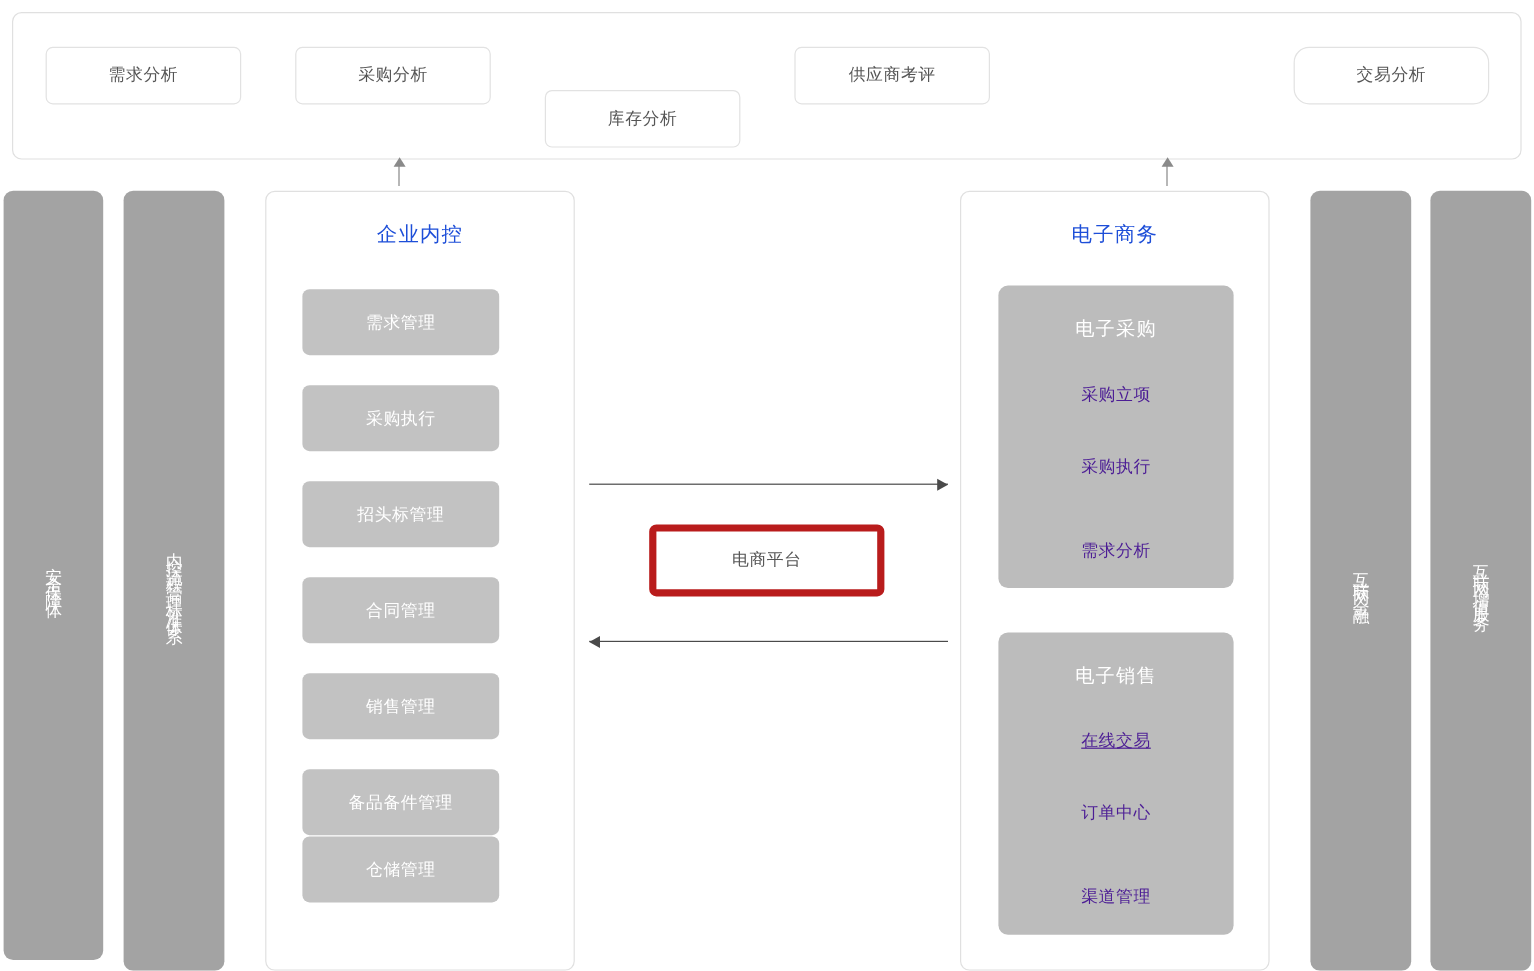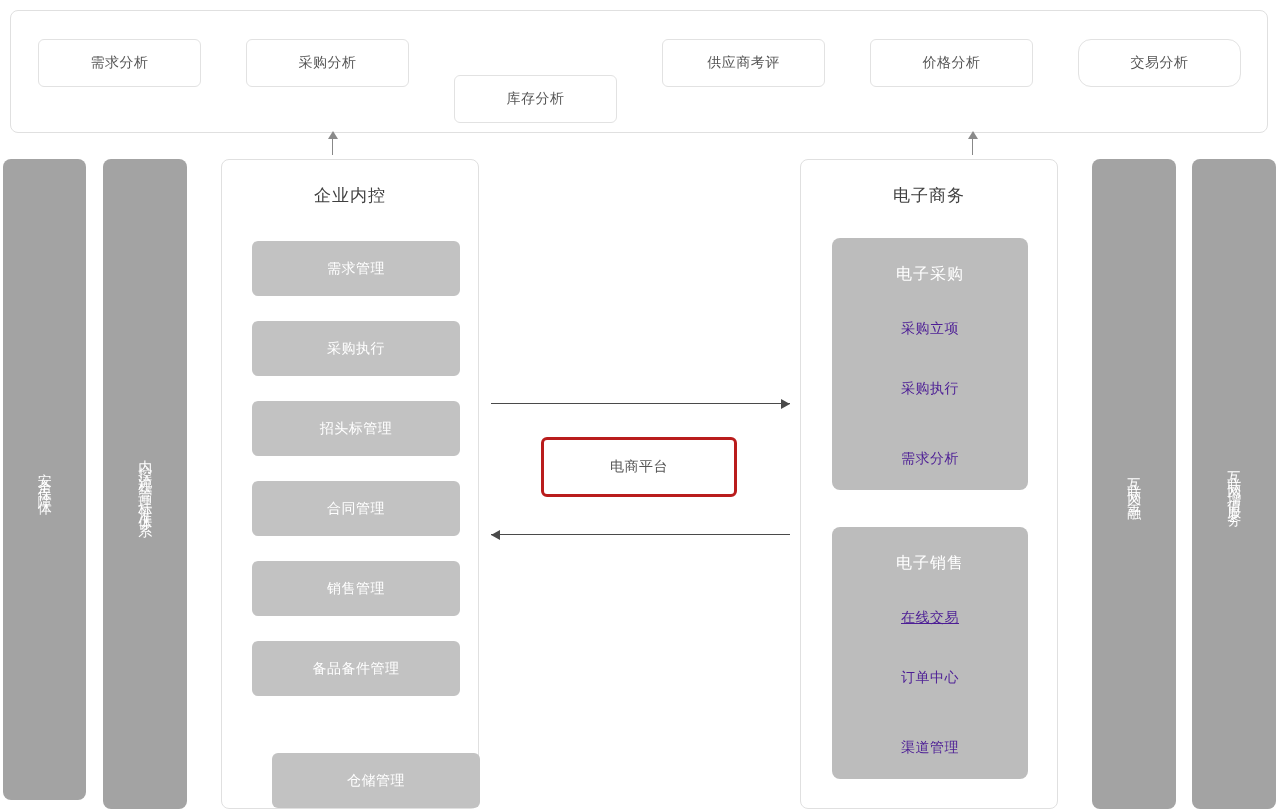--- a/index.html
+++ b/index.html
@@ -64,28 +64,28 @@
   
   .panel {
     position: absolute;
     background: #ffffff;
     border: 1px solid #e0e0e0;
     border-radius: 8px;
   }
   .panel-title {
     position: absolute; left: 0; top: 24px; width: 100%;
     text-align: center;
-    font-size: 17px; color: #404040;
+    font-size: 17px; color: #1d4ed8;
     letter-spacing: 1px;
   }
 
   
   .chip {
     position: absolute; left: 30px;
-    width: 208px; height: 55px;
+    width: 164px; height: 55px;
     background: #c2c2c2;
     border-radius: 6px;
     display: flex; align-items: center; justify-content: center;
     font-size: 14px; color: #ffffff;
     letter-spacing: .5px;
   }
 
   
   .ecard {
     position: absolute; left: 31px;
@@ -104,21 +104,21 @@
     text-align: center;
     font-size: 14px; color: #4c1d95;
     letter-spacing: .5px;
   }
 
   
   .platform-box {
     position: absolute; left: 541px; top: 437px;
     width: 196px; height: 60px;
     background: #ffffff;
-    border: 3px solid #b91c1c;
+    border: 6px solid #b91c1c;
     border-radius: 6px;
     display: flex; align-items: center; justify-content: center;
     font-size: 14px; color: #555555;
     letter-spacing: .5px;
   }
   .h-arrow { position: absolute; height: 12px; }
   .h-arrow .shaft {
     position: absolute; top: 5px; height: 1px;
     background: #4a4a4a; width: 100%;
   }
@@ -140,21 +140,20 @@
 </head>
 <body>
 
 <div id="canvas">
 
   <div class="analytics-band">
     <div class="analytics-tab" style="left:27px;">需求分析</div>
     <div class="analytics-tab" style="left:235px;">采购分析</div>
     <div class="analytics-tab" style="left:443px;margin-top:36px;">库存分析</div>
     <div class="analytics-tab" style="left:651px;">供应商考评</div>
-    <div class="analytics-tab" style="left:859px;">价格分析</div>
     <div class="analytics-tab" style="left:1067px;border-radius:13px;">交易分析</div>
   </div>
 
   <div class="up-arrow" style="left:326px; top:131px;">
     <div class="head"></div>
     <div class="shaft"></div>
   </div>
   <div class="up-arrow" style="left:966px; top:131px;">
     <div class="head"></div>
     <div class="shaft"></div>
@@ -169,21 +168,21 @@
 
   <div class="panel" style="left:221px; top:159px; width:258px; height:650px;">
     <div class="panel-title">企业内控</div>
 
     <div class="chip" style="top:81px;">需求管理</div>
     <div class="chip" style="top:161px;">采购执行</div>
     <div class="chip" style="top:241px;">招头标管理</div>
     <div class="chip" style="top:321px;">合同管理</div>
     <div class="chip" style="top:481px;">备品备件管理</div>
     <div class="chip" style="top:401px;">销售管理</div>
-    <div class="chip" style="top:593px;margin-left:20px;">仓储管理</div>
+    <div class="chip" style="top:537px;">仓储管理</div>
   </div>
 
   <div class="h-arrow" style="left:491px; top:398px; width:299px;">
     <div class="shaft"></div>
     <div class="head-right"></div>
   </div>
 
   <div class="platform-box">
     <span>电商平台</span>
   </div>

